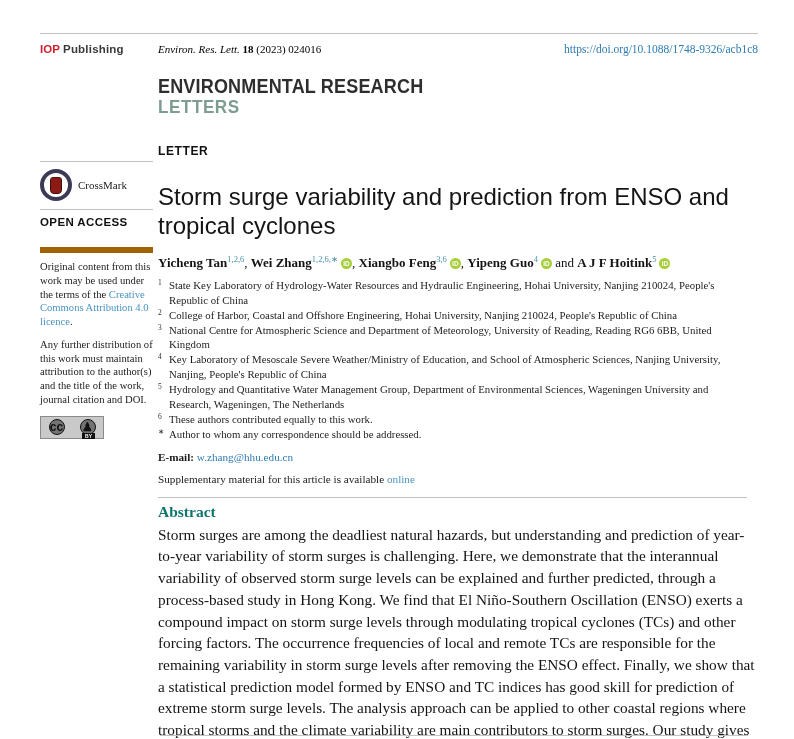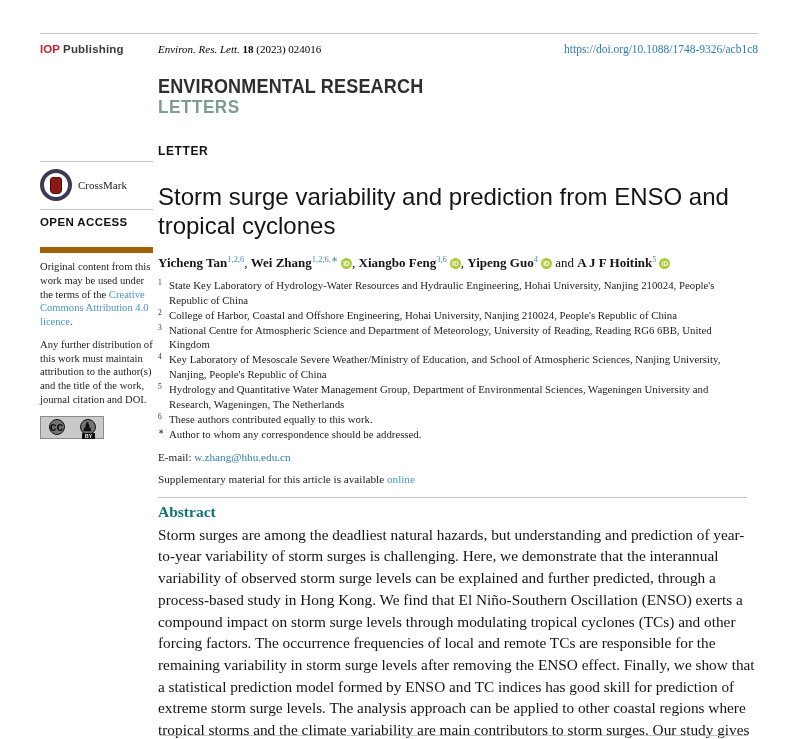--- a/index.html
+++ b/index.html
@@ -96,21 +96,21 @@
   .orcid {
     display: inline-block; width: 11px; height: 11px; border-radius: 50%;
     background: #a6ce39; color: #fff; font-family: "Liberation Sans", sans-serif;
     font-size: 6.5px; font-weight: bold; text-align: center; line-height: 11px;
     vertical-align: 1px; margin-left: 3px;
   }
   .affils { margin-top: 7px; }
   .affil { position: relative; padding-left: 11px; font-size: 10.8px; line-height: 1.38; color: #1c1c1c; width: 592px; }
   .affil sup { position: absolute; left: 0; top: 0; font-size: 7.5px; color: #333; }
   .meta-line { font-size: 11.2px; margin-top: 9px; color: #1c1c1c; }
-  .meta-line .lbl { font-weight: normal; }
+  .meta-line .lbl { font-weight: bold; }
   .meta-line a { color: #2d7bb2; font-family: Liberation Serif, serif; }
   .supp-line { font-size: 11.2px; margin-top: 10px; color: #1c1c1c; }
   .supp-line a { color: #4a93c4; }
 
   .abs-rule { margin-top: 12px; width: 589px; }
   .abstract-head { font-weight: bold; font-size: 15.5px; margin-top: 5px; color: #0f766e; }
   .abstract-text { font-size: 15.3px; line-height: 1.42; margin-top: 3px; width: 597px; color: #141414; }
 
   .bottom-rule { position: absolute; left: 160px; top: 735px; width: 588px; }
 </style>

